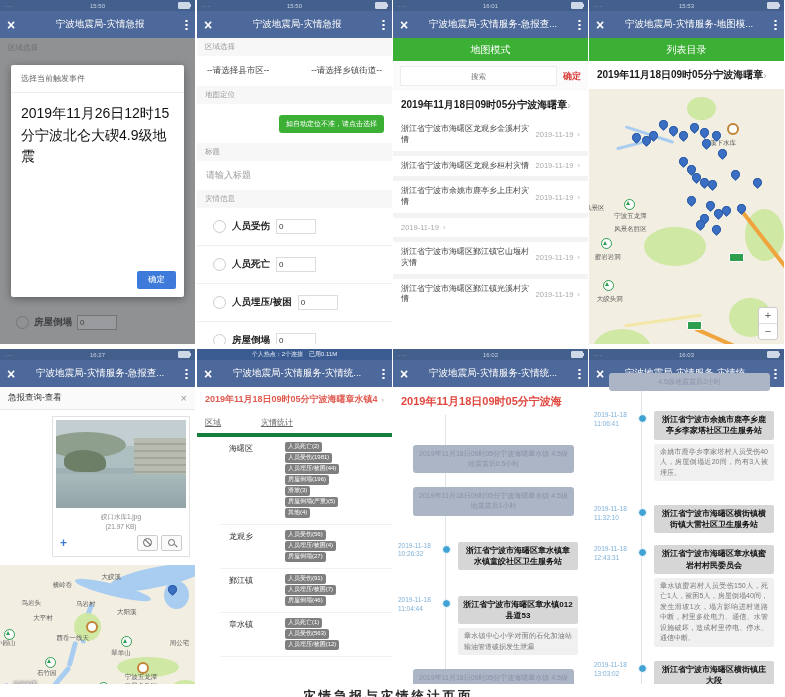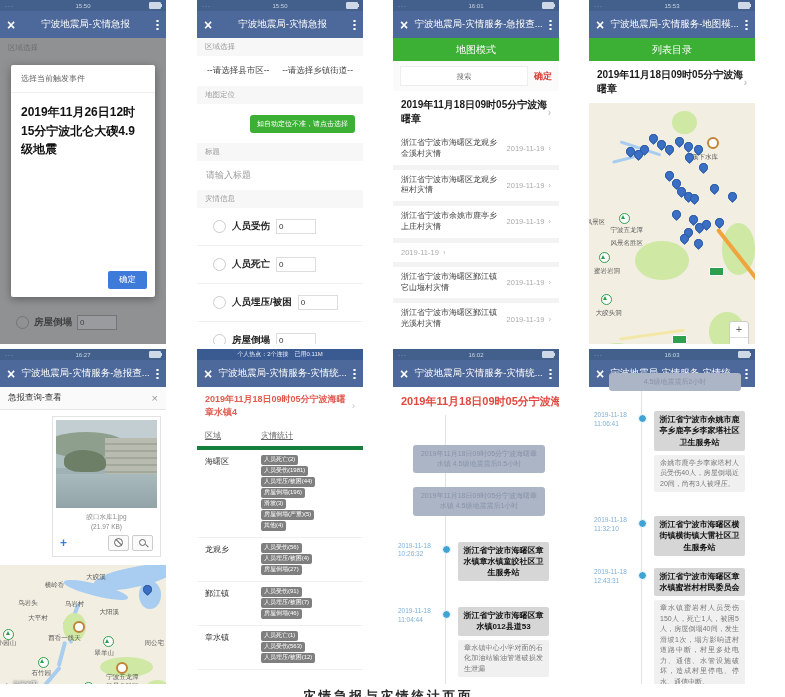--- a/index.html
+++ b/index.html
@@ -1,17 +1,17 @@
 <!DOCTYPE html>
 <html><head>
 <meta charset="utf-8">
 <style>
   html,body{margin:0;padding:0;background:#fff;}
   body{width:785px;height:697px;position:relative;font-family:"Liberation Sans","DejaVu Sans",sans-serif;overflow:hidden;}
-  .panel{position:absolute;width:166px;background:#fff;overflow:hidden;}
+  .panel{position:absolute;width:195px;background:#fff;overflow:hidden;}
   .r1{top:0;height:344px;} .r2{top:349px;height:335px;}
   .c1{left:0;} .c2{left:197px;} .c3{left:393px;} .c4{left:589px;}
 
   
   .statusbar{height:11px;background:#43608d;color:#c7d2e2;font-size:6px;display:flex;align-items:center;justify-content:space-between;padding:0 5px;}
   .sb-left{letter-spacing:1px;}
   .sb-time{position:absolute;left:0;right:0;text-align:center;}
   .statusbar{position:relative;}
   .batt{width:10px;height:5px;border:1px solid #cfd8e6;border-radius:1px;position:relative;background:#cfd8e6;z-index:1;}
   .batt::after{content:"";position:absolute;right:-2px;top:1px;width:1px;height:3px;background:#cfd8e6;}
@@ -24,21 +24,21 @@
   .appbar-title{flex:1;text-align:center;font-size:9.5px;white-space:nowrap;overflow:hidden;}
   .vdots{width:3px;height:12px;background:radial-gradient(circle,#fff 1px,transparent 1.3px);background-size:3px 4px;}
 
   .greenbar{height:23px;background:#3cb035;color:#fff;font-size:10px;display:flex;align-items:center;justify-content:center;}
 
   
   .dim{position:relative;height:306px;background:#8f9193;}
   .dim-label{padding:5px 8px;font-size:7.5px;color:#6e7072;}
   .modal{position:absolute;left:11px;right:11px;top:27px;height:232px;background:#fff;border-radius:2px;box-shadow:0 2px 8px rgba(0,0,0,.35);}
   .modal-title{padding:8px 10px;font-size:8px;color:#666;border-bottom:1px solid #eee;}
-  .modal-event{padding:10px;font-size:12px;font-weight:bold;color:#111;line-height:1.55;}
+  .modal-event{padding:10px;font-size:14px;font-weight:normal;color:#111;line-height:1.55;}
   .modal-confirm{position:absolute;right:8px;bottom:8px;background:#3d7ad9;color:#fff;font-size:8.5px;padding:3px 11px;border-radius:2px;}
   .dim-row{position:absolute;left:0;right:0;bottom:14px;display:flex;align-items:center;padding:0 8px 0 16px;gap:5px;opacity:.85;}
   .dim-row .radio{border-color:#6f7173;background:transparent;}
   .dim-row .rlabel{color:#333;}
   .dim-row .numbox{border-color:#6f7173;background:#9b9da0;color:#333;}
 
   
   .label-strip{background:#f7f7f7;padding:4px 8px;font-size:7.5px;color:#9c9c9c;}
   .sel-row{display:flex;justify-content:space-between;padding:9px 10px;font-size:8.5px;color:#444;background:#fff;}
   .locate-row{padding:8px 8px 10px;text-align:right;background:#fff;}
@@ -96,21 +96,21 @@
   .mag{width:5px;height:5px;border:1px solid #666;border-radius:50%;position:relative;}
   .mag::after{content:"";position:absolute;width:3.5px;height:1px;background:#666;transform:rotate(45deg);right:-3px;bottom:-1px;}
   .amap{position:absolute;left:3px;bottom:3px;display:flex;align-items:center;gap:2px;z-index:3;}
   .amap-tri{width:0;height:0;border:4px solid transparent;border-bottom:7px solid #2e6be5;transform:rotate(-35deg);}
   .amap-txt{font-size:6px;color:#fff;text-shadow:0 0 2px #555,0 0 2px #555;}
 
   
   .red-title{display:flex;justify-content:space-between;align-items:center;padding:6px 8px;font-size:9px;font-weight:bold;color:#e05a50;background:#fff;}
   .thead{display:flex;padding:5px 8px;font-size:8px;color:#666;border-bottom:4px solid #15803d;text-decoration:underline;}
   .thead .c-region{width:56px;}
-  .trow{display:flex;padding:5px 8px;border-bottom:1px solid #f0f0f0;}
+  .trow{display:flex;padding:5px 8px;border-bottom:1px solid #f0f0f0;margin-left:24px;}
   .trow .c-region{width:56px;font-size:8px;color:#333;padding-top:1px;}
   .tags{flex:1;}
   .tag{display:table;background:#7f7f7f;color:#fff;font-size:6px;line-height:1.25;padding:1px 3px;border-radius:2px;margin:0 0 1.5px 0;}
 
   
   .tl-title{padding:7px 8px 6px;font-size:11px;font-weight:bold;color:#e0483f;white-space:nowrap;overflow:hidden;}
   .timeline{position:relative;padding-top:4px;}
   .timeline::before{content:"";position:absolute;left:52px;top:0;bottom:0;width:1px;background:#dfe3e8;}
   .banner{position:relative;margin:0 14px 0 20px;background:#abb5c5;color:#8793aa;font-size:7px;text-align:center;padding:4px 6px;border-radius:3px;line-height:1.45;z-index:1;}
   .entry{position:relative;display:flex;margin-right:10px;}

